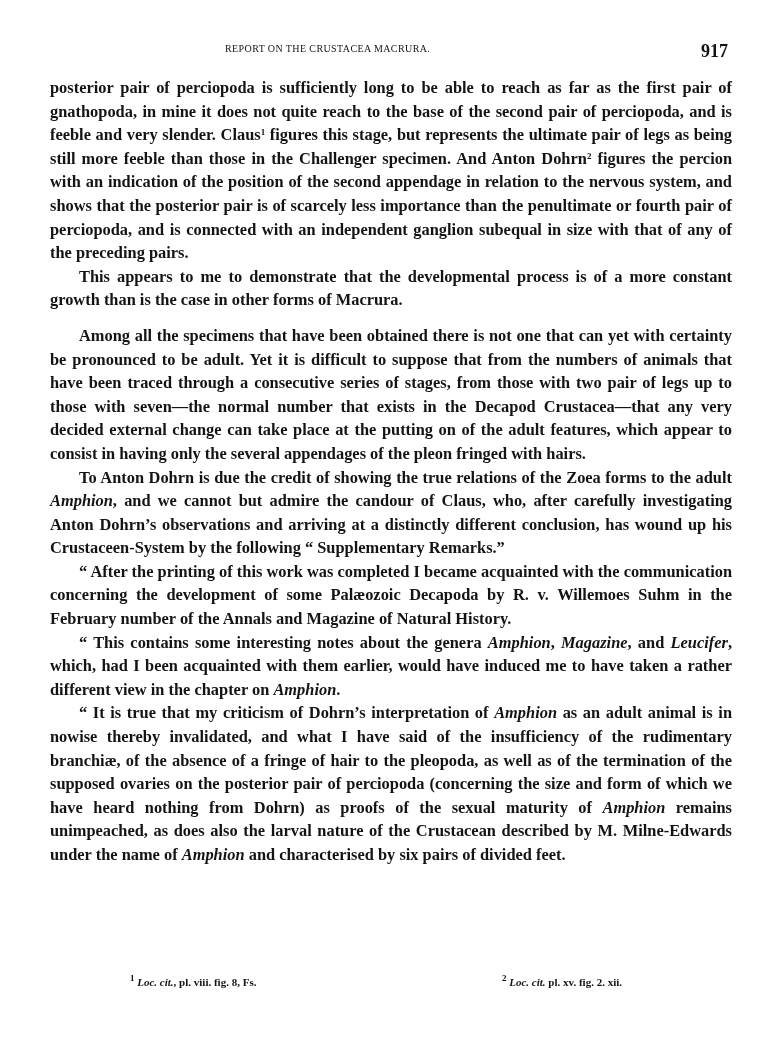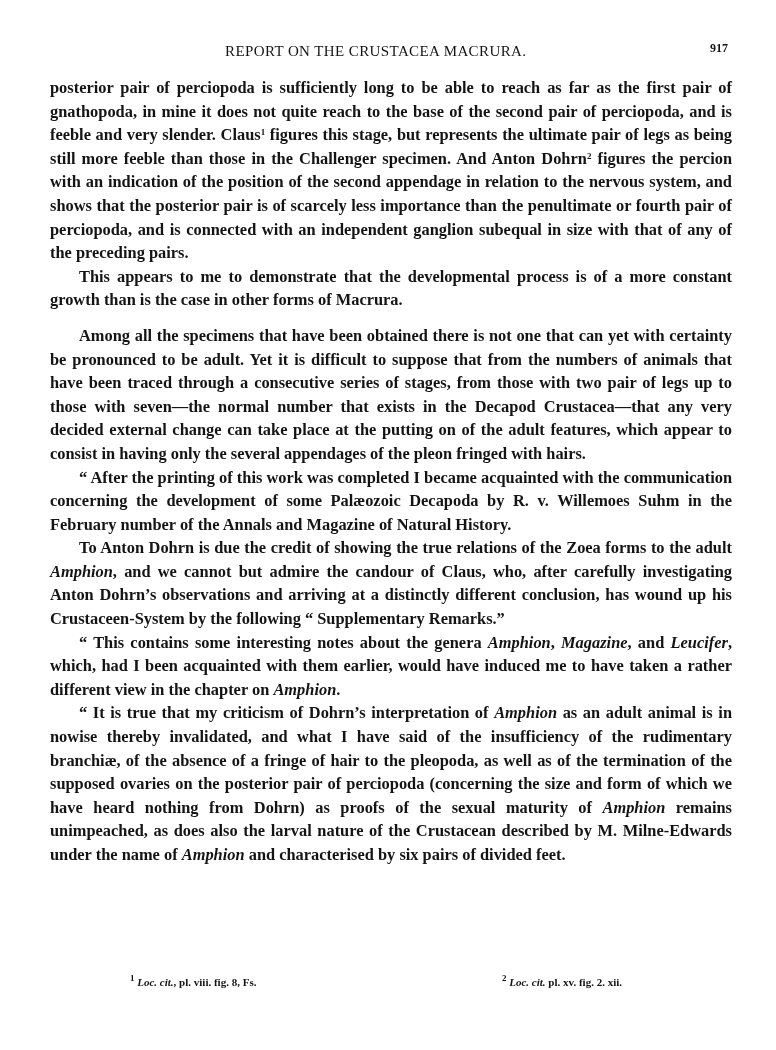--- a/index.html
+++ b/index.html
@@ -6,25 +6,25 @@
     body {
       width: 776px; height: 1050px; position: relative; overflow: hidden;
       font-family: "Liberation Serif", "DejaVu Serif", serif;
       color: #141414;
     }
     .header {
       position: absolute; top: 43px; left: 50px; width: 678px; height: 20px;
     }
     .running-title {
       position: absolute; left: 175px; top: 0;
-      font-size: 15px; letter-spacing: 0.4px;
+      font-size: 10px; letter-spacing: 0.4px;
     }
     .page-number {
       position: absolute; right: 0; top: -2px;
-      font-size: 12px; font-weight: bold;
+      font-size: 18px; font-weight: bold;
     }
     .body-text {
       position: absolute; top: 76px; left: 50px; width: 682px;
       font-size: 16.4px; line-height: 23.6px; text-align: justify;
     }
     .body-text p { margin: 0; font-weight: bold; }
     .indent { text-indent: 29px; }
     .section-gap { margin-top: 12px !important; }
     .footnotes {
       position: absolute; top: 976px; left: 50px; width: 682px; height: 18px;
@@ -40,22 +40,22 @@
 
 <div class="header">
   <span class="running-title">REPORT ON THE CRUSTACEA MACRURA.</span>
   <span class="page-number">917</span>
 </div>
 
 <div class="body-text">
   <p><span>posterior pair of perciopoda is sufficiently long to be able to reach as far as the first pair of gnathopoda, in mine it does not quite reach to the base of the second pair of perciopoda, and is feeble and very slender.  Claus</span><sup>1</sup><span> figures this stage, but represents the ultimate pair of legs as being still more feeble than those in the Challenger specimen. And Anton Dohrn</span><sup>2</sup><span> figures the percion with an indication of the position of the second appendage in relation to the nervous system, and shows that the posterior pair is of scarcely less importance than the penultimate or fourth pair of perciopoda, and is connected with an independent ganglion subequal in size with that of any of the preceding pairs.</span></p>
   <p class="indent"><span>This appears to me to demonstrate that the developmental process is of a more constant growth than is the case in other forms of Macrura.</span></p>
   <p class="indent section-gap"><span>Among all the specimens that have been obtained there is not one that can yet with certainty be pronounced to be adult.  Yet it is difficult to suppose that from the numbers of animals that have been traced through a consecutive series of stages, from those with two pair of legs up to those with seven—the normal number that exists in the Decapod Crustacea—that any very decided external change can take place at the putting on of the adult features, which appear to consist in having only the several appendages of the pleon fringed with hairs.</span></p>
+  <p class="indent"><span>To Anton Dohrn is due the credit of showing the true relations of the Zoea forms to the adult </span><i>Amphion</i><span>, and we cannot but admire the candour of Claus, who, after carefully investigating Anton Dohrn’s observations and arriving at a distinctly different conclusion, has wound up his Crustaceen-System by the following “ Supplementary Remarks.”</span></p>
   <p class="indent"><span>“ After the printing of this work was completed I became acquainted with the communication concerning the development of some Palæozoic Decapoda by R. v. Willemoes Suhm in the February number of the Annals and Magazine of Natural History.</span></p>
-  <p class="indent"><span>To Anton Dohrn is due the credit of showing the true relations of the Zoea forms to the adult </span><i>Amphion</i><span>, and we cannot but admire the candour of Claus, who, after carefully investigating Anton Dohrn’s observations and arriving at a distinctly different conclusion, has wound up his Crustaceen-System by the following “ Supplementary Remarks.”</span></p>
   <p class="indent"><span>“ This contains some interesting notes about the genera </span><i>Amphion</i><span>, </span><i>Magazine</i><span>, and </span><i>Leucifer</i><span>, which, had I been acquainted with them earlier, would have induced me to have taken a rather different view in the chapter on </span><i>Amphion</i><span>.</span></p>
   <p class="indent"><span>“ It is true that my criticism of Dohrn’s interpretation of </span><i>Amphion</i><span> as an adult animal is in nowise thereby invalidated, and what I have said of the insufficiency of the rudimentary branchiæ, of the absence of a fringe of hair to the pleopoda, as well as of the termination of the supposed ovaries on the posterior pair of perciopoda (concerning the size and form of which we have heard nothing from Dohrn) as proofs of the sexual maturity of </span><i>Amphion</i><span> remains unimpeached, as does also the larval nature of the Crustacean described by M. Milne-Edwards under the name of </span><i>Amphion</i><span> and characterised by six pairs of divided feet.</span></p>
 </div>
 
 <div class="footnotes">
   <span class="fn1">
     <sup>1</sup>
     <i>Loc. cit.</i><span>, pl. viii. fig. 8, Fs.</span>
   </span>
   <span class="fn2">

